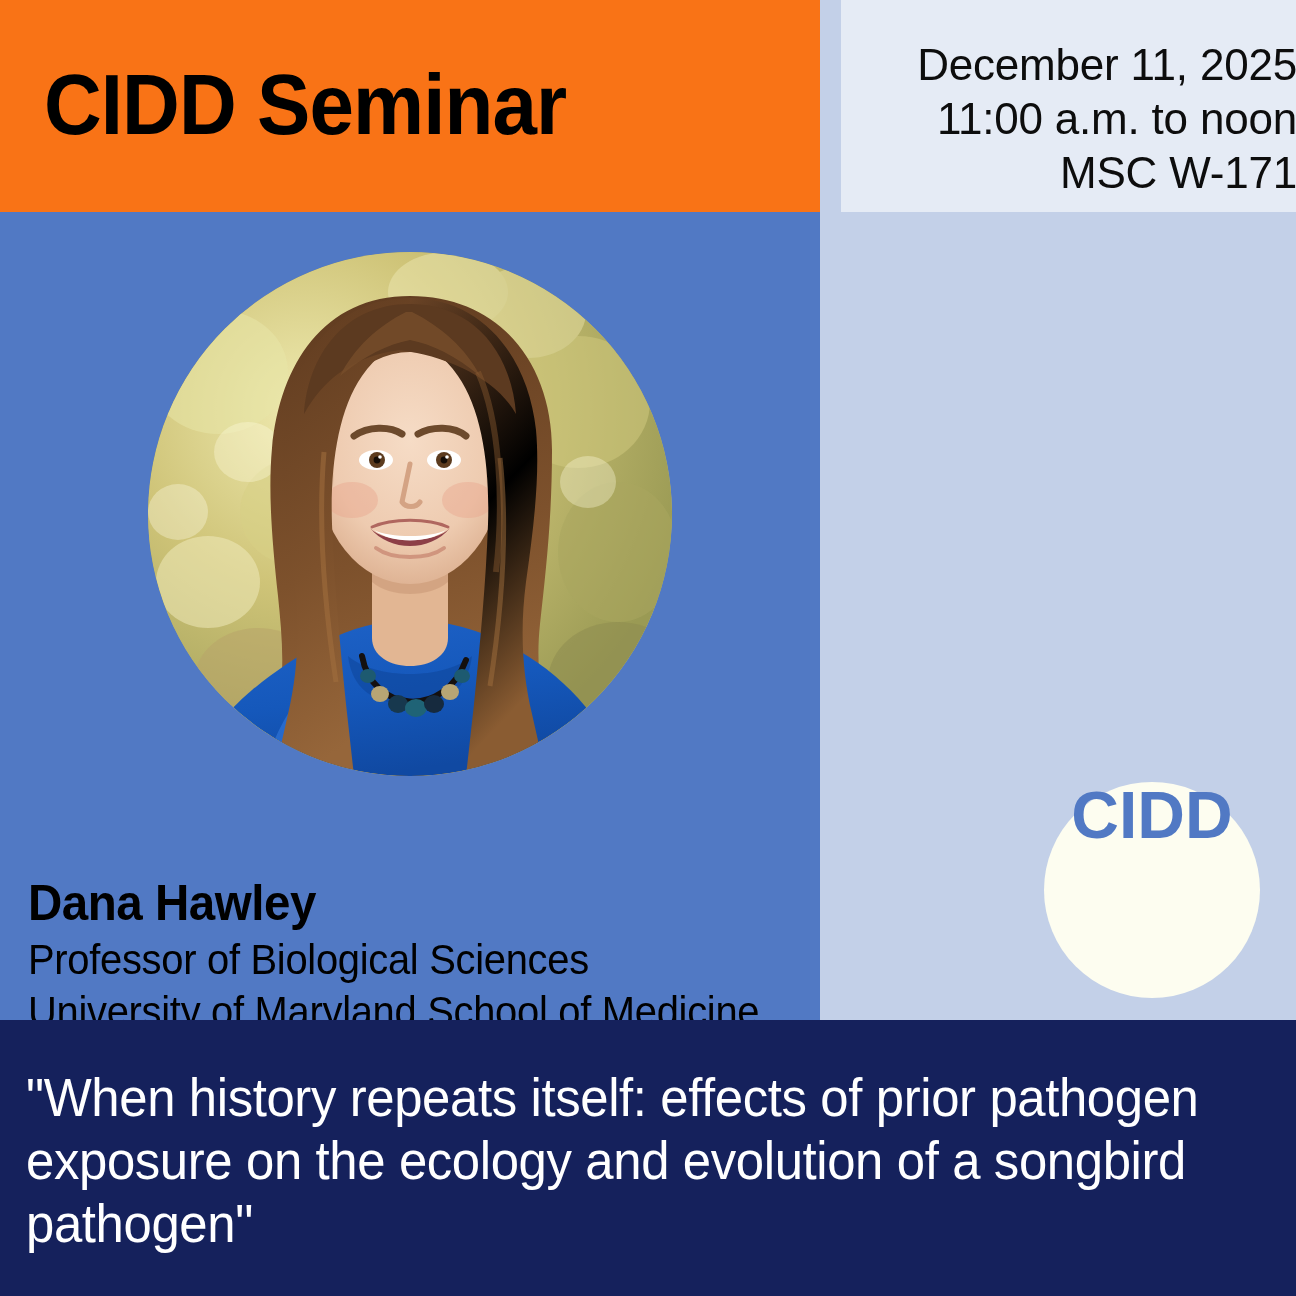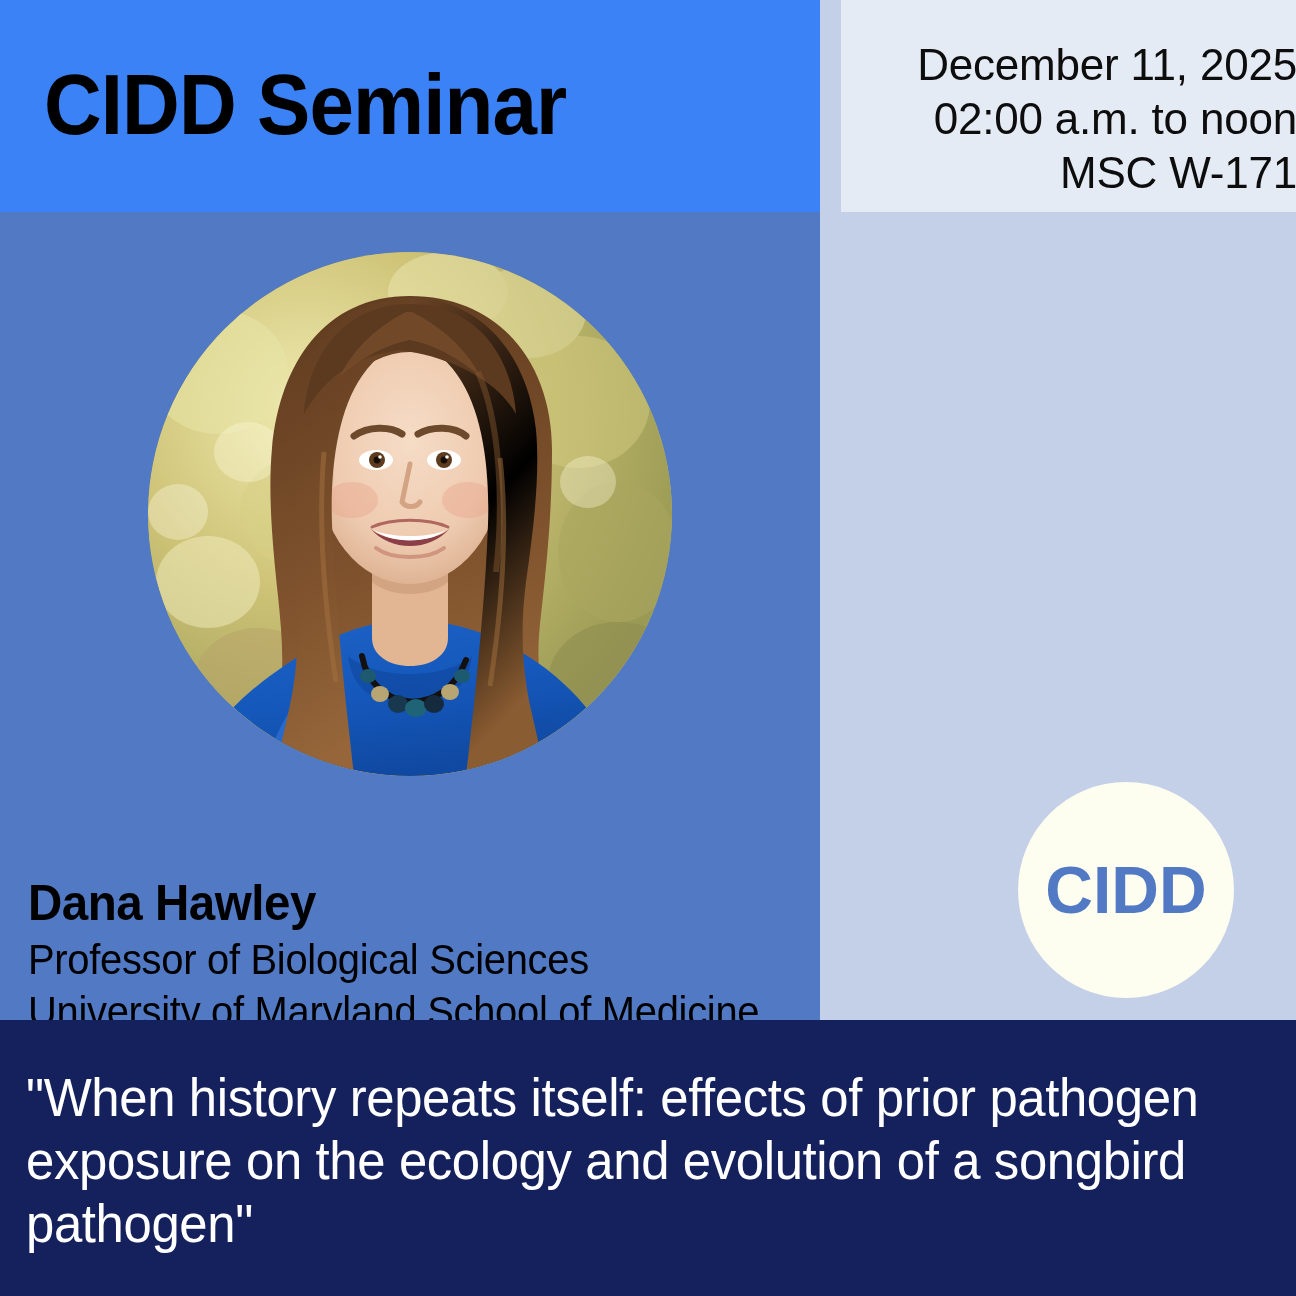--- a/index.html
+++ b/index.html
@@ -21,21 +21,21 @@
     background: #c3d0e8;
   }
 
   
   .header-left {
     position: absolute;
     left: 0;
     top: 0;
     width: 820px;
     height: 212px;
-    background: #3b82f6;
+    background: #f97316;
     box-sizing: border-box;
   }
   .header-right {
     position: absolute;
     left: 841px;
     top: 0;
     width: 476px;
     height: 212px;
     background: #e5ebf5;
     box-sizing: border-box;
@@ -119,28 +119,28 @@
     line-height: 52px;
     letter-spacing: -0.3px;
     transform: scaleX(0.95);
     transform-origin: left center;
     white-space: nowrap;
   }
 
   
   .cidd-logo {
     position: absolute;
-    left: 1018px;
+    left: 1044px;
     top: 782px;
     width: 216px;
     height: 216px;
     border-radius: 50%;
     background: #fdfdf0;
     display: flex;
-    align-items: center;
+    align-items: flex-start;
     justify-content: center;
   }
   .cidd-logo-text {
     font-size: 66px;
     font-weight: bold;
     color: #5179c4;
     letter-spacing: 0px;
     line-height: 66px;
   }
 
@@ -172,21 +172,21 @@
 
 <div id="poster">
 
   <div class="header-left">
     <div class="seminar-title">CIDD Seminar</div>
   </div>
 
   <div class="header-right">
     <div class="event-meta">
       <div>December 11, 2025</div>
-      <div>02:00 a.m. to noon</div>
+      <div>11:00 a.m. to noon</div>
       <div>MSC W-171</div>
     </div>
   </div>
 
   <div class="body-left"></div>
   <div class="body-right"></div>
 
   <div class="portrait">
     <svg width="524" height="524" viewBox="0 0 524 524">
       <defs>

